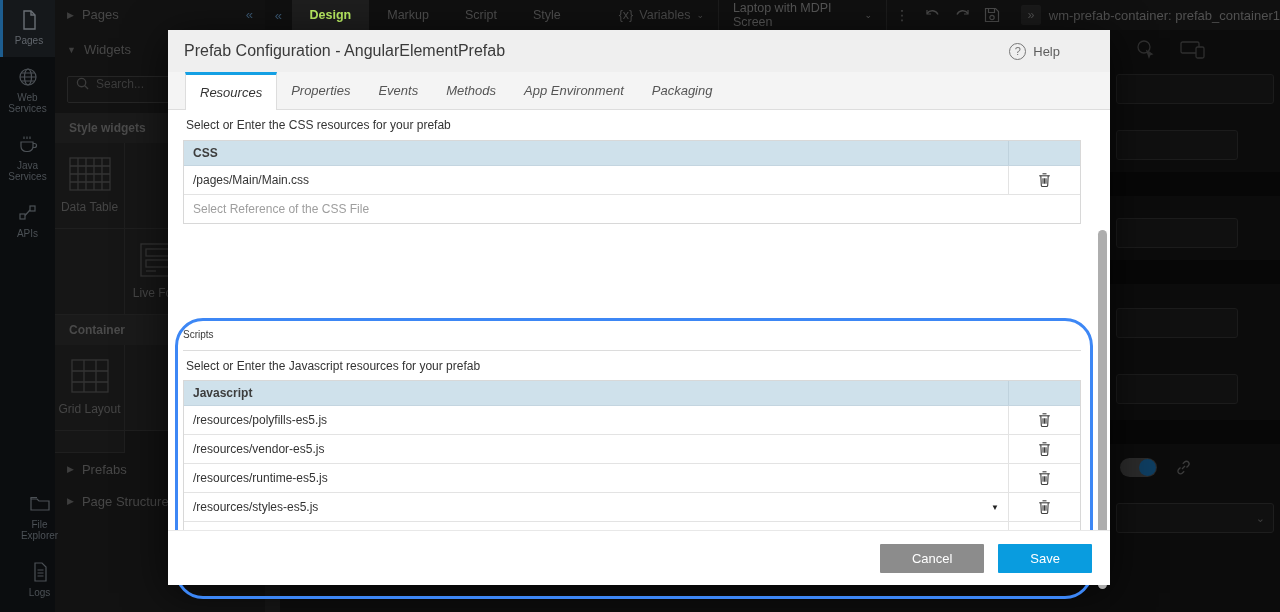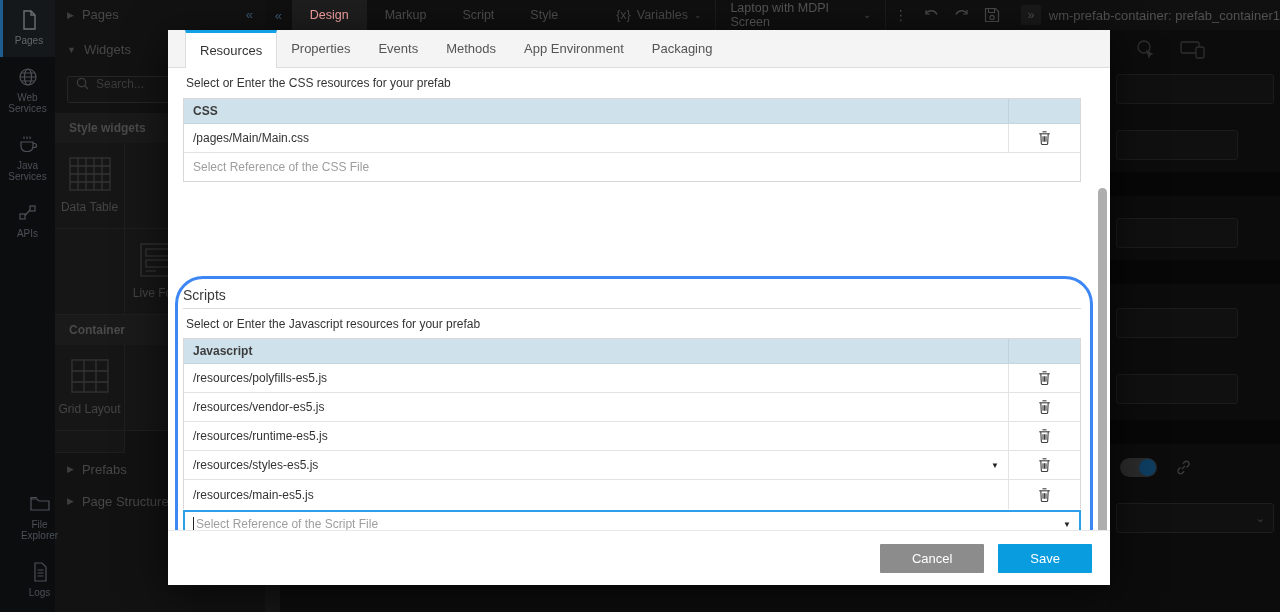--- a/index.html
+++ b/index.html
@@ -32,21 +32,21 @@
     flex-direction:column; align-items:center; justify-content:center; gap:9px; color:#454545;
     font-size:12px; background:#161616; cursor:pointer; }
   .tile svg { stroke:#343434; }
   .tile.stub { height:22px; }
 
   
   .toolbar { position:absolute; left:265px; top:0; right:0; height:30px; background:#101010;
     display:flex; align-items:center; color:#4a4a4a; font-size:12.5px; }
   .tb-collapse { width:30px; text-align:center; color:#3c5a75; font-size:13px; cursor:pointer; }
   .tb-tab { padding:0 18px; height:30px; display:flex; align-items:center; cursor:pointer; color:#4f4f4f; }
-  .tb-tab.active { background:#1e1e1e; color:#fca5a5; font-weight:normal; }
+  .tb-tab.active { background:#1e1e1e; color:#bef264; font-weight:bold; }
   .tb-vars { display:flex; align-items:center; gap:6px; padding:0 14px; margin-left:26px; cursor:pointer; }
   .tb-sep { width:1px; height:30px; background:#1c1c1c; }
   .tb-device { display:flex; align-items:center; gap:8px; padding:0 14px; cursor:pointer; color:#565656; }
   .tb-ico { width:34px; display:flex; justify-content:center; align-items:center; cursor:pointer; color:#4a4a4a; }
   .crumb-box { width:22px; height:20px; background:#1a1a1a; border-radius:2px; display:flex;
     align-items:center; justify-content:center; color:#4f4f4f; margin:0 8px 0 14px; cursor:pointer; }
   .crumb { color:#515151; font-size:13px; white-space:nowrap; cursor:pointer; }
 
   
   .rpanel { position:absolute; left:1110px; top:30px; right:0; bottom:0; background:#0c0c0c; }
@@ -68,40 +68,40 @@
   .modal { position:absolute; left:168px; top:30px; width:942px; height:555px; background:#fff;
     box-shadow:0 8px 40px rgba(0,0,0,.65); z-index:5; }
   .m-head { height:42px; background:#efefef; display:flex; align-items:center; padding:0 16px; }
   .m-title { font-size:16px; color:#3a3a3a; }
   .m-help { margin-left:auto; margin-right:34px; display:flex; align-items:center; gap:7px;
     color:#5d5d5d; font-size:13px; cursor:pointer; }
   .q-ico { width:17px; height:17px; border:1px solid #777; border-radius:50%; display:flex;
     align-items:center; justify-content:center; font-size:11px; color:#777; }
   .m-tabs { height:38px; background:#f4f4f4; border-bottom:1px solid #ddd; display:flex;
     align-items:flex-end; padding-left:17px; }
-  .m-tab { padding:0 14px; height:37px; display:flex; align-items:center; font-size:13px; color:#555; cursor:pointer; }
+  .m-tab { padding:0 14px; height:37px; display:flex; align-items:center; font-size:13px; color:#555; cursor:pointer;font-style:italic; }
   .m-tab.active { background:#fff; border:1px solid #ddd; border-bottom:none; border-top:3px solid #14a0e4;
     height:38px; margin-bottom:-1px; color:#333; }
   .m-body { position:relative; height:420px; }
   .instr { position:absolute; left:18px; font-size:12px; color:#333; }
   .rtable { position:absolute; left:15px; width:898px; border:1px solid #d8d8d8; font-size:12px; }
   .rt-head { height:25px; background:#cfe1eb; display:flex; align-items:center; padding:0 9px;
     font-weight:bold; color:#3d3d3d; border-bottom:1px solid #c4d5e0; position:relative; }
   .rt-head .delcol-line { position:absolute; right:71px; top:0; bottom:0; width:1px; background:#bfd2dd; }
   .rt-row { height:29px; display:flex; align-items:stretch; border-bottom:1px solid #e3e3e3; background:#fff; }
   .rt-cell { flex:1; display:flex; align-items:center; padding:0 9px; color:#333; border-right:1px solid #e3e3e3; }
   .rt-del { width:71px; display:flex; align-items:center; justify-content:center; cursor:pointer; }
   .rt-input { height:28px; display:flex; align-items:center; padding:0 9px; background:#fff; }
   .rt-input input { border:none; outline:none; width:100%; font-size:12px; color:#333;
     font-family:"Liberation Sans",sans-serif; background:transparent; }
   .rt-input input::placeholder { color:#9e9e9e; }
   .cell-dd { margin-left:auto; font-size:8px; color:#222; }
   .ring { position:absolute; left:7px; top:208px; width:918px; height:281px; border:3px solid #3d87f5;
     border-radius:28px; pointer-events:none; }
-  .s-head { position:absolute; left:15px; top:219px; font-size:14px; color:#3a3a3a; }
+  .s-head { position:absolute; left:15px; top:219px; font-size:10px; color:#3a3a3a; }
   .s-hr { position:absolute; left:15px; top:240px; width:898px; height:1px; background:#dcdcdc; }
   .js-select { position:absolute; left:15px; top:442px; width:898px; height:28px; border:2px solid #2d9fe8;
     display:flex; align-items:center; padding:0 8px; color:#9e9e9e; font-size:12px; background:#fff; cursor:text; }
   .caret { width:1px; height:15px; background:#222; margin-right:2px; }
   .js-select .cell-dd { color:#222; }
   .scrollbar { position:absolute; right:3px; top:120px; width:9px; height:359px; border-radius:5px; background:#aeaeae; }
   .m-foot { position:absolute; left:0; right:0; bottom:0; height:55px; border-top:1px solid #e8e8e8;
     display:flex; align-items:center; justify-content:flex-end; gap:14px; padding-right:18px; background:#fff; }
   .btn { height:29px; border:none; border-radius:1px; color:#fff; font-size:13px; padding:0 32px;
     cursor:pointer; font-family:"Liberation Sans",sans-serif; }
@@ -314,20 +314,27 @@
     <div class="rp-select">
       <span style="font-size:11px;">⌄</span>
     </div>
   </div>
 
   <div class="canvas-strip">
     <div class="canvas-tab"></div>
   </div>
 
   <div class="modal">
+    <div class="m-head">
+      <div class="m-title">Prefab Configuration - AngularElementPrefab</div>
+      <div class="m-help">
+        <span class="q-ico">?</span>
+        <span>Help</span>
+      </div>
+    </div>
     <div class="m-tabs">
       <div class="m-tab active">Resources</div>
       <div class="m-tab">Properties</div>
       <div class="m-tab">Events</div>
       <div class="m-tab">Methods</div>
       <div class="m-tab">App Environment</div>
       <div class="m-tab">Packaging</div>
     </div>
 
     <div class="m-body">

